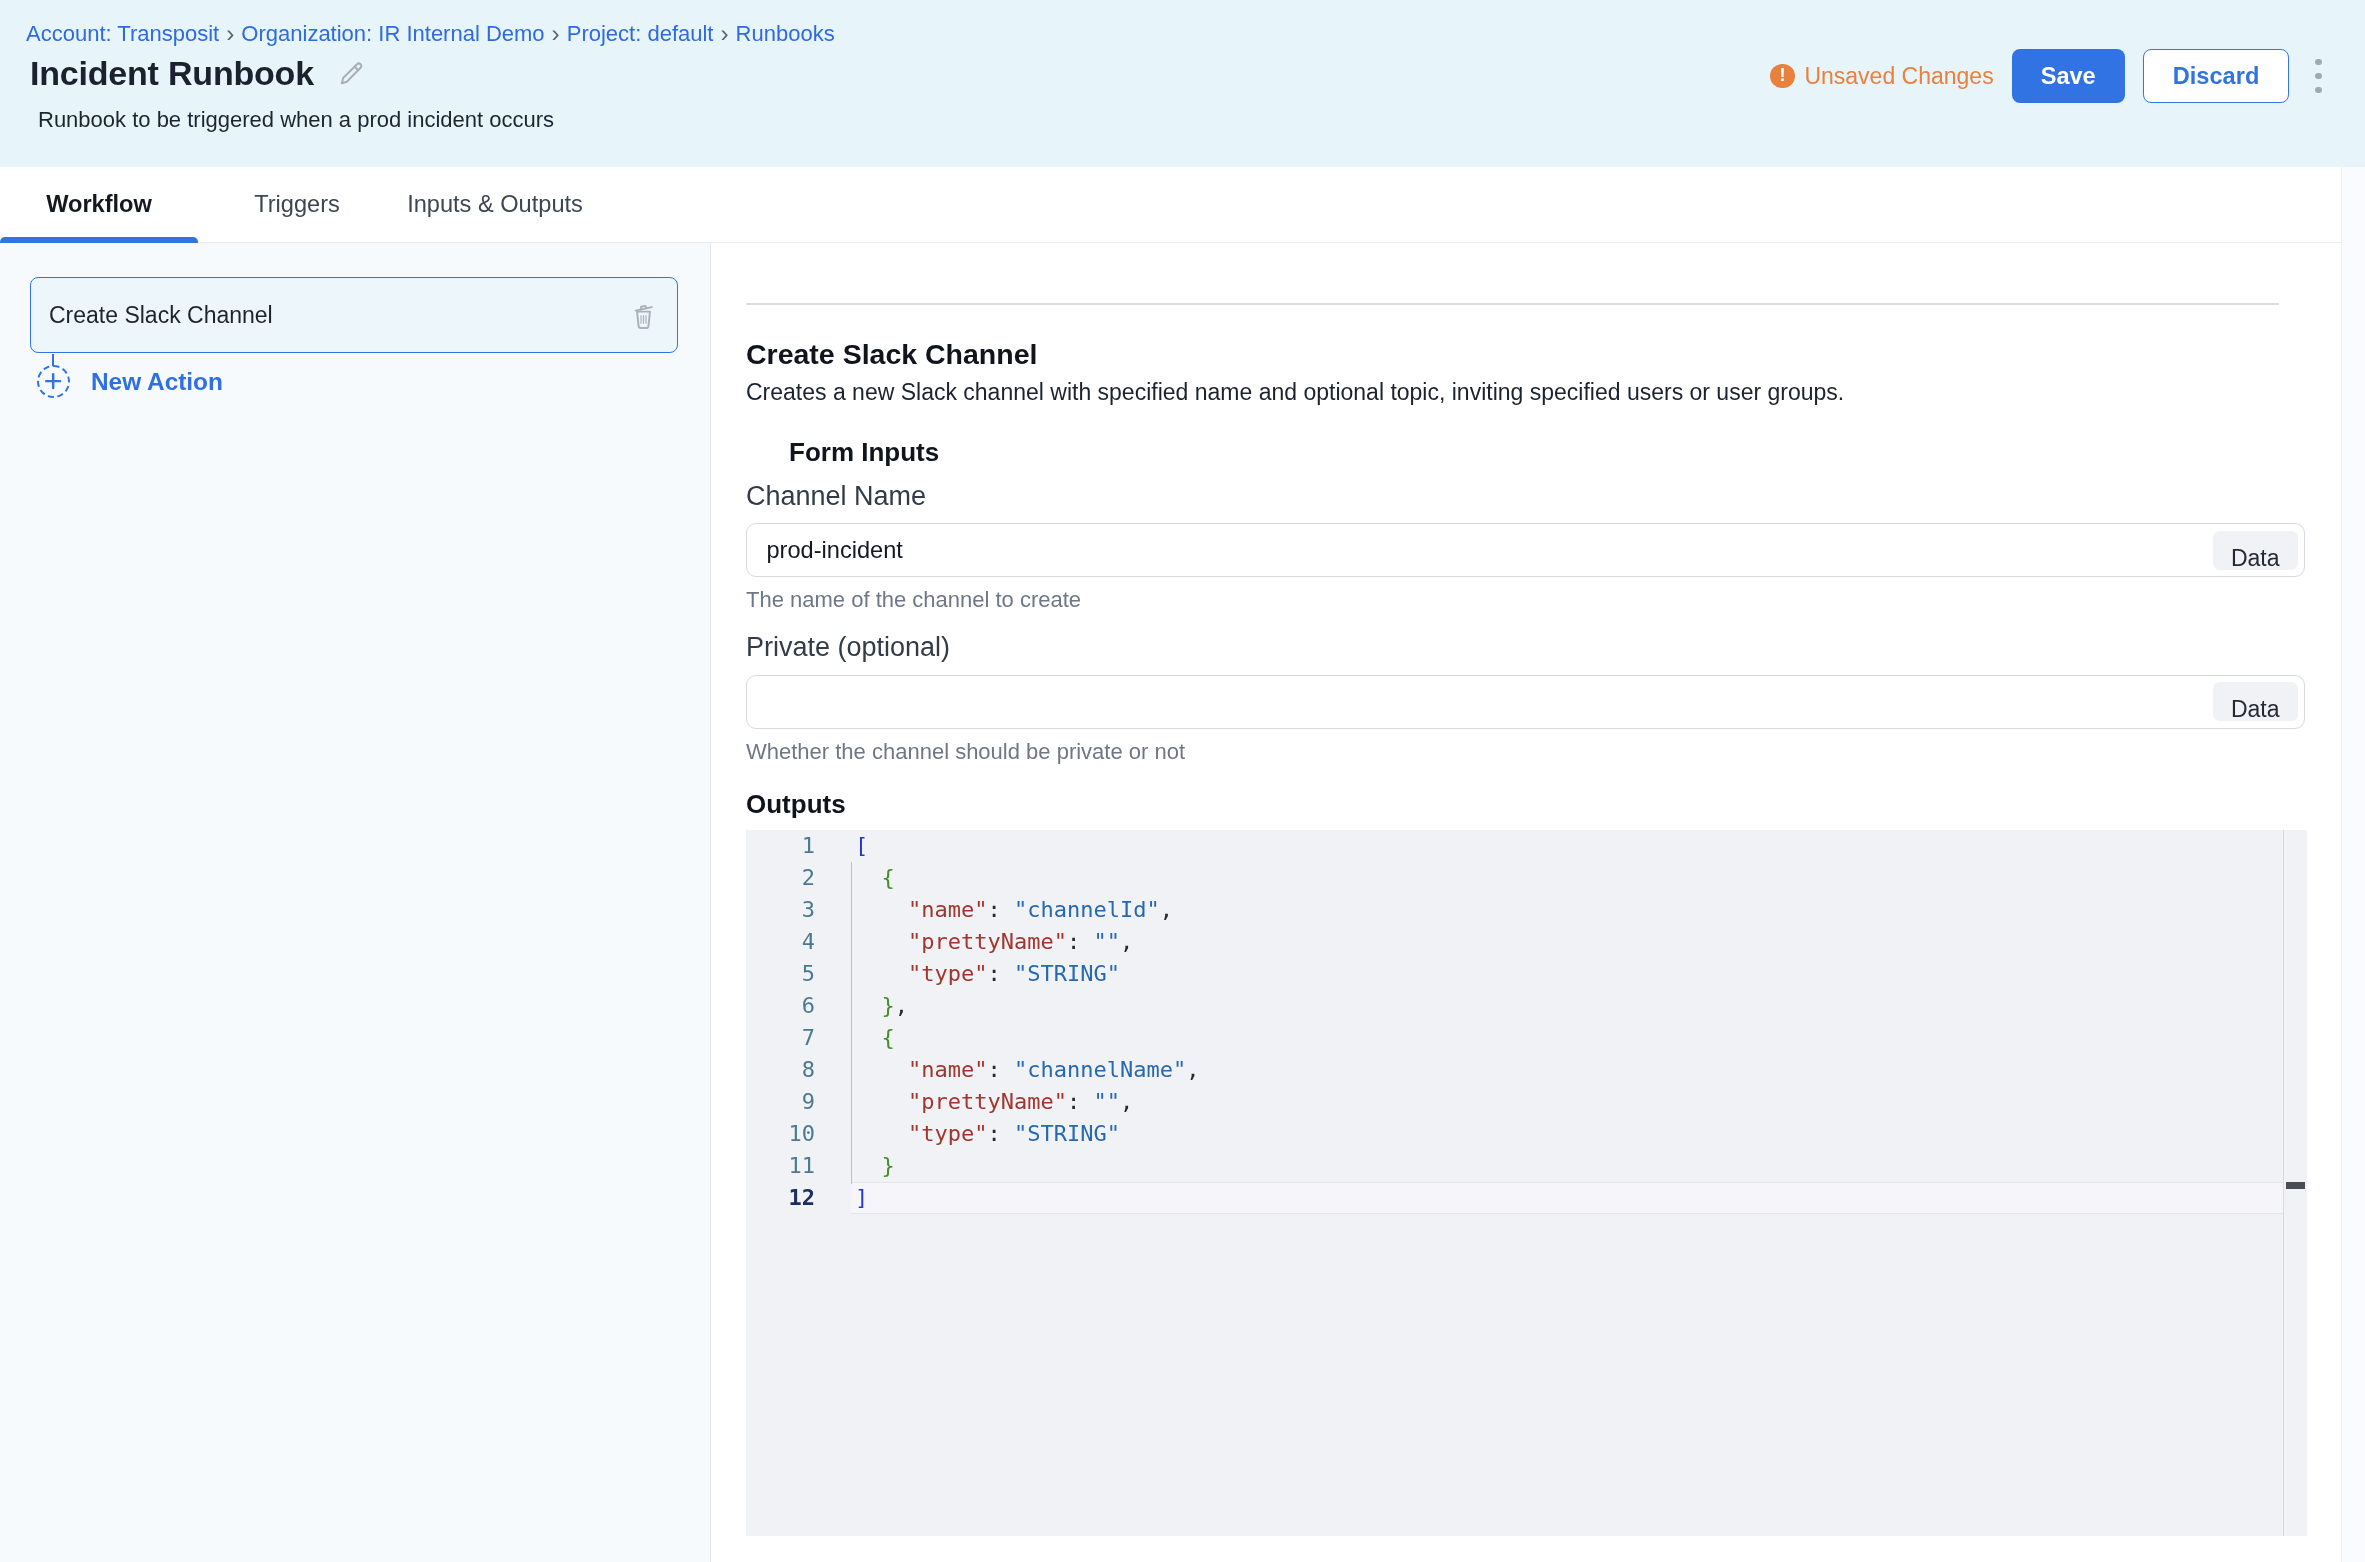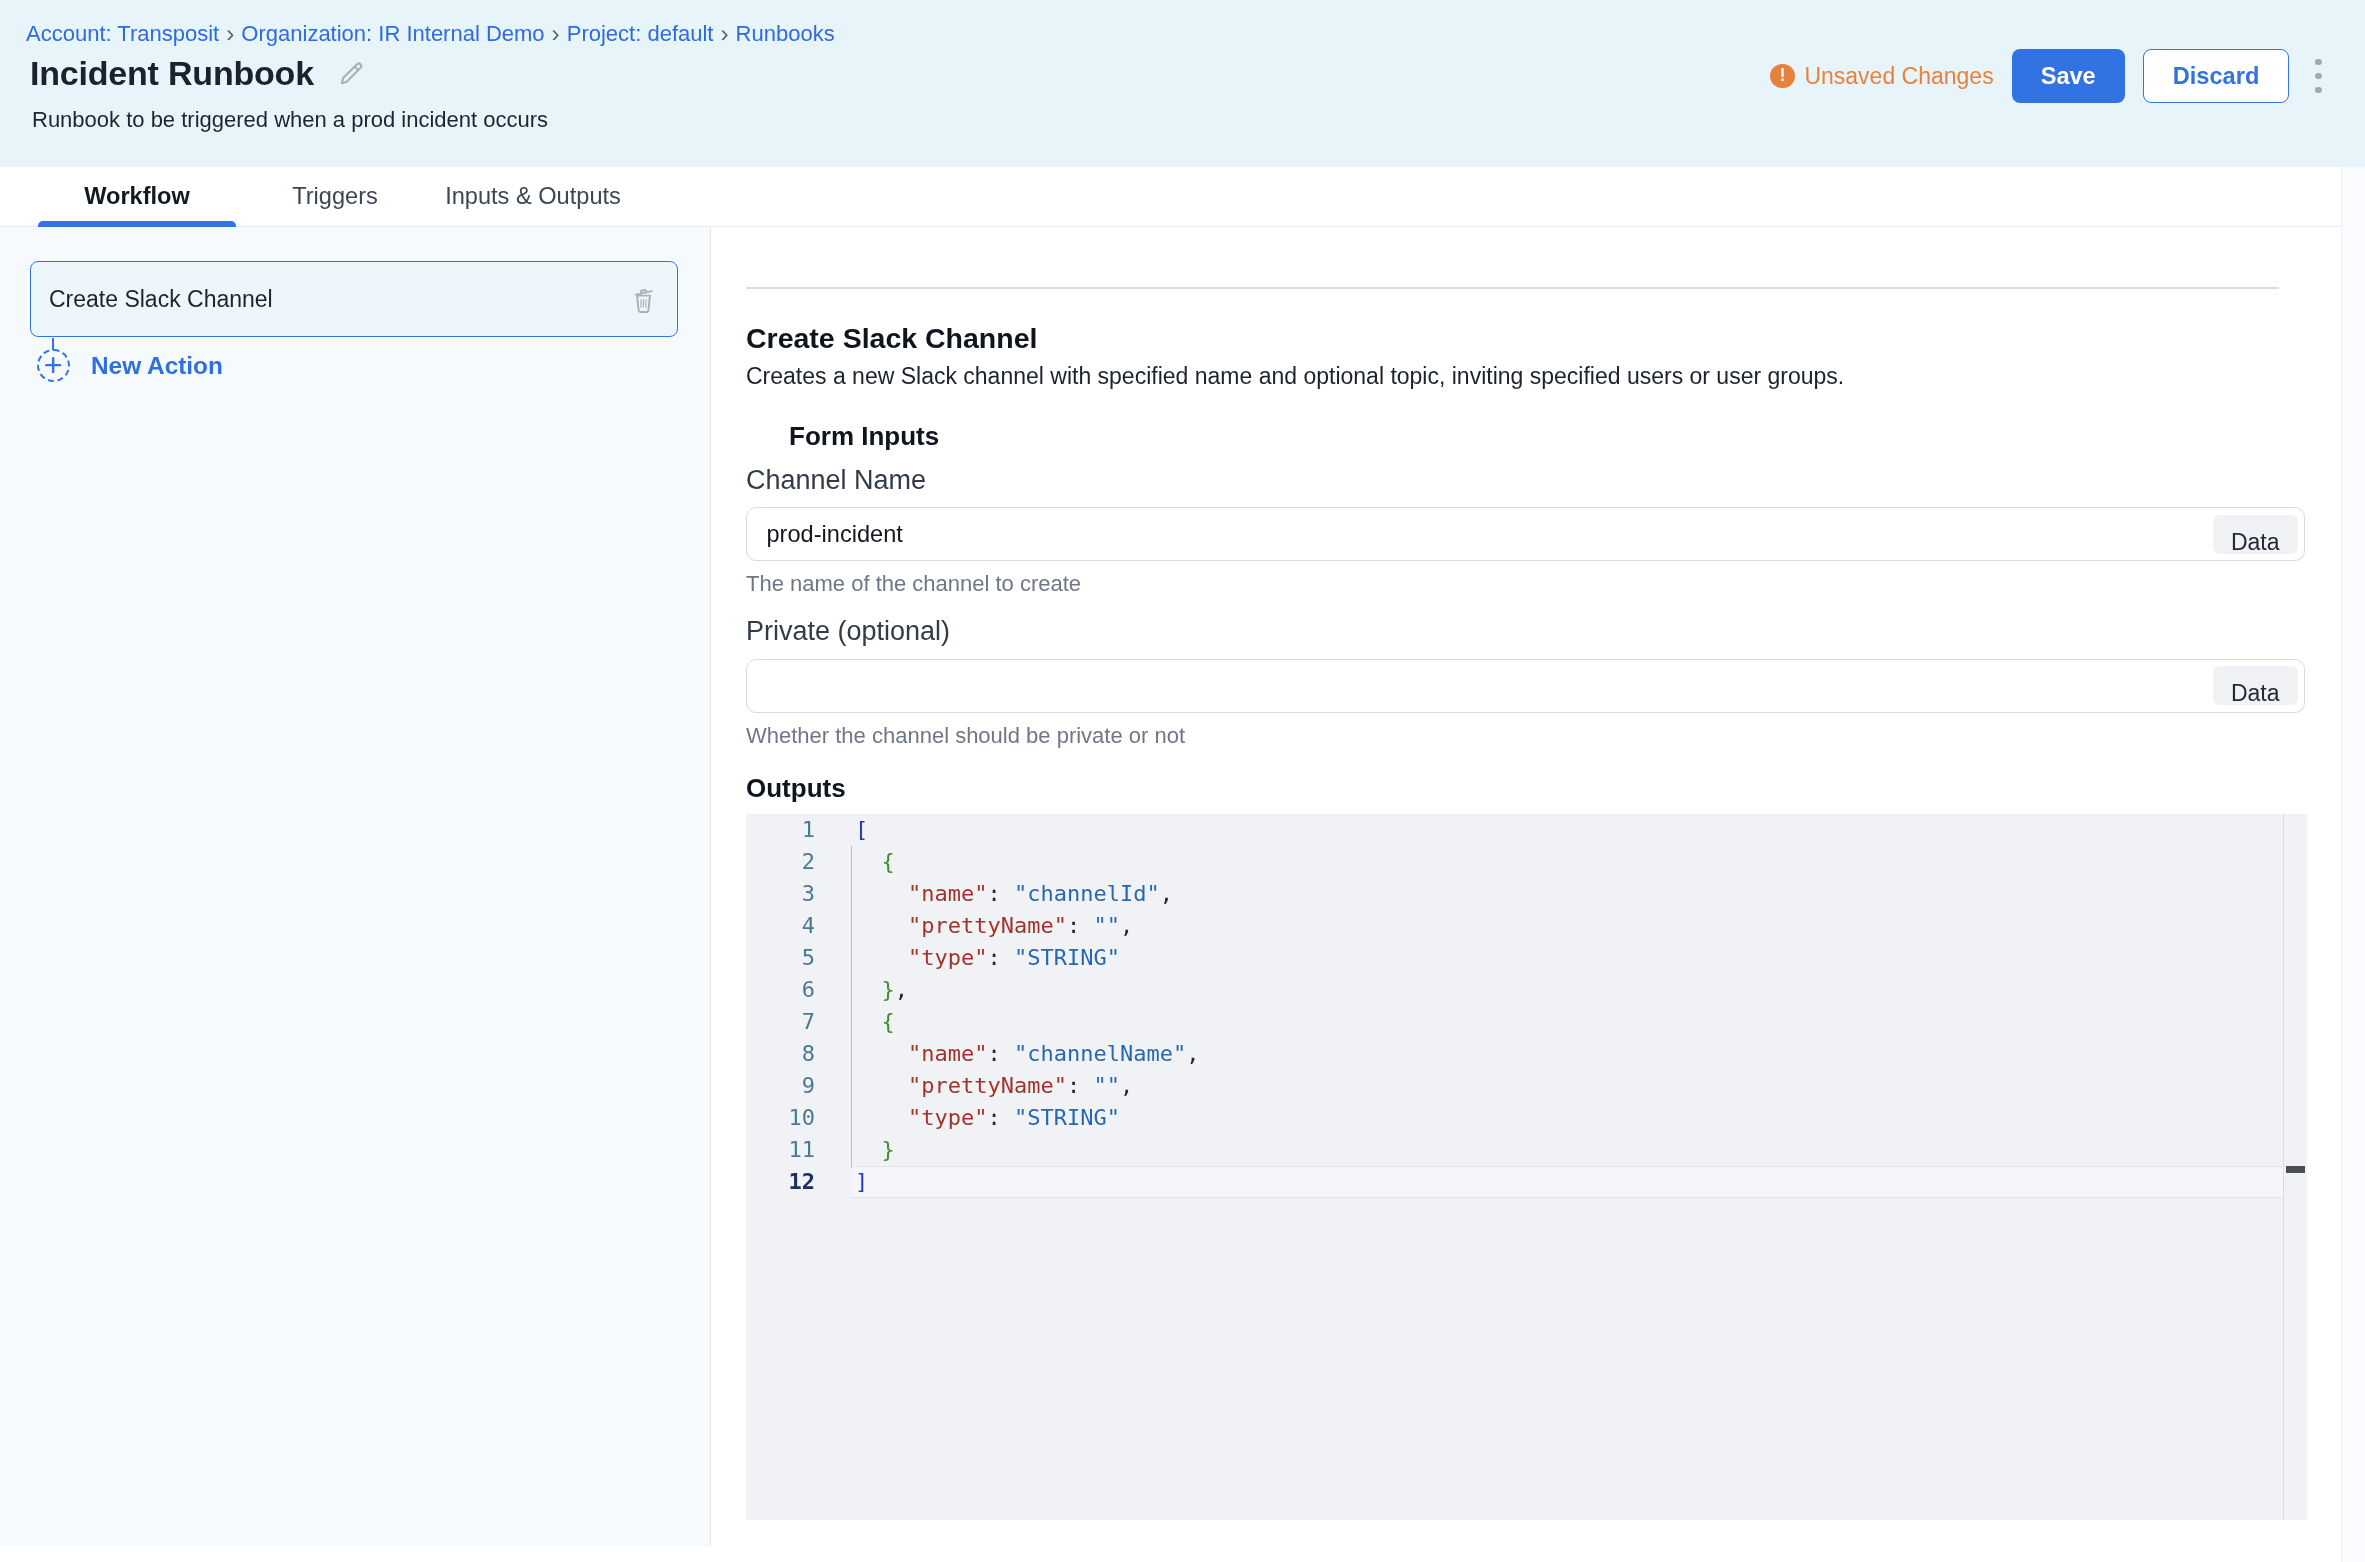--- a/index.html
+++ b/index.html
@@ -24,41 +24,41 @@
     display:flex;align-items:center;gap:7px;font-size:22px;
   }
   .crumb{color:#2e6be0;text-decoration:none;cursor:pointer;}
   .sep{color:#5c6572;font-size:24.4px;line-height:22px;}
   .title-row{
     position:absolute;top:54px;left:30px;
     display:flex;align-items:center;gap:23px;
   }
   .page-title{font-size:34px;font-weight:700;color:#1b212e;letter-spacing:-0.2px;}
   .pencil-btn{background:none;border:none;cursor:pointer;display:flex;align-items:center;}
-  .subtitle{position:absolute;top:107px;left:32px;font-size:22px;color:#1d2533;}
+  .subtitle{position:absolute;top:107px;left:38px;font-size:22px;color:#1d2533;}
   .header-actions{
     position:absolute;top:49px;right:36px;
     display:flex;align-items:center;gap:18px;
   }
   .unsaved{display:flex;align-items:center;gap:9.8px;color:var(--warning);font-size:23px;}
   .unsaved-icon{
     width:24.4px;height:24.4px;border-radius:50%;background:var(--warning);
     color:#fff;font-size:18px;font-weight:700;
     display:flex;align-items:center;justify-content:center;flex:none;
   }
   .btn{font-family:inherit;cursor:pointer;border-radius:8.1px;height:54px;
     padding:0 29px;font-size:23.6px;font-weight:700;display:flex;align-items:center;}
   .btn-save{background:var(--accent);border:none;color:#fff;}
   .btn-discard{background:#fff;border:1.6px solid var(--accent);color:var(--accent);}
   .kebab{display:flex;flex-direction:column;gap:7.3px;padding:6.5px 8.1px;background:none;border:none;cursor:pointer;}
   .kebab i{width:6.5px;height:6.5px;border-radius:50%;background:#a3a9b4;display:block;}
   
   .tabbar{
-    height:60px;background:#fff;border-bottom:1.6px solid #e9ecf1;
-    padding-left:38px;display:flex;
+    height:76px;background:#fff;border-bottom:1.6px solid #e9ecf1;
+    display:flex;
   }
   .tab{
     width:198px;display:flex;align-items:center;justify-content:center;
     font-size:23.6px;color:#3e4652;position:relative;cursor:pointer;
   }
   .tab.active{font-weight:700;color:#14181f;}
   .tab-underline{
     position:absolute;bottom:-1.6px;left:0;right:0;height:6.5px;
     background:var(--accent);border-radius:4.9px 4.9px 0 0;
   }

